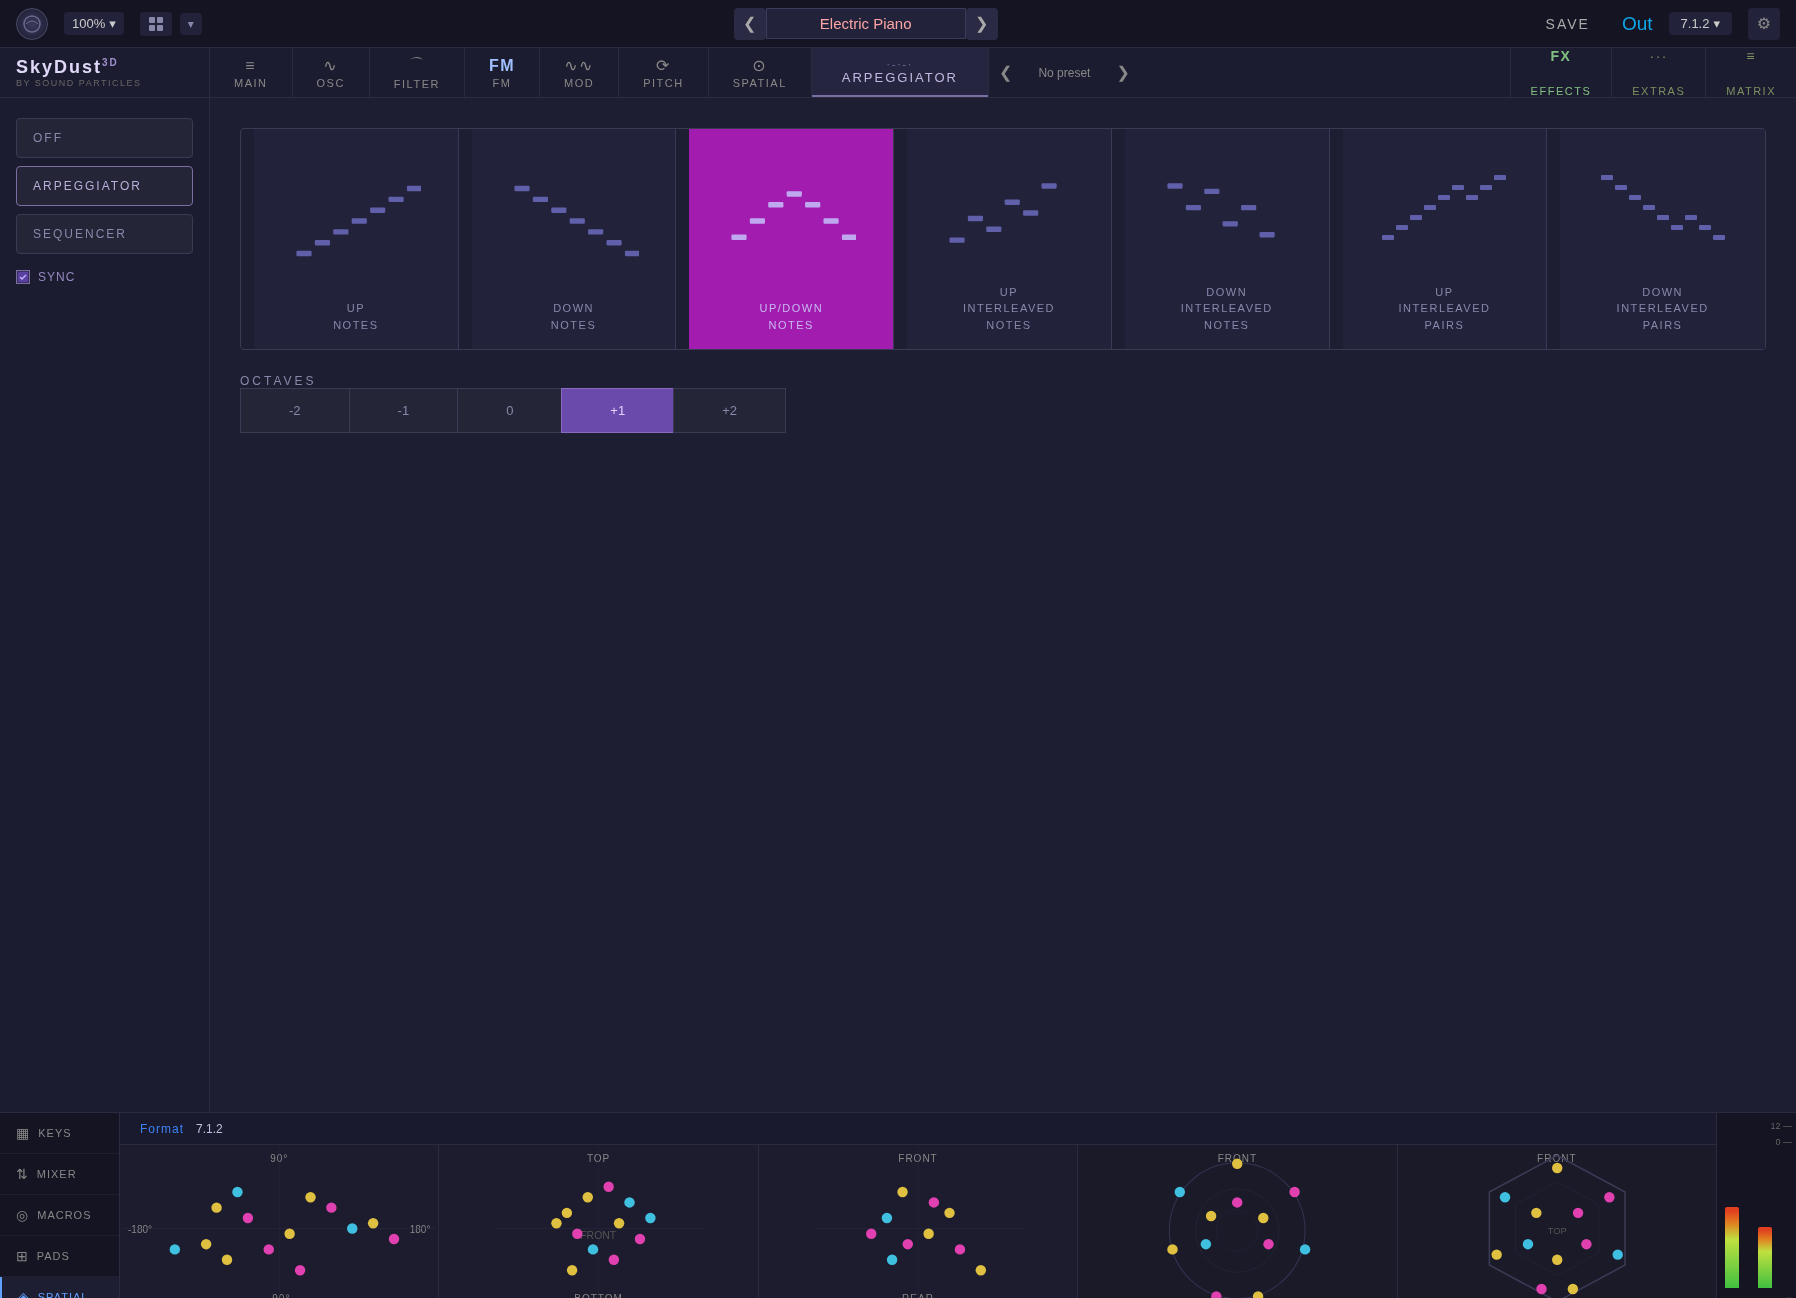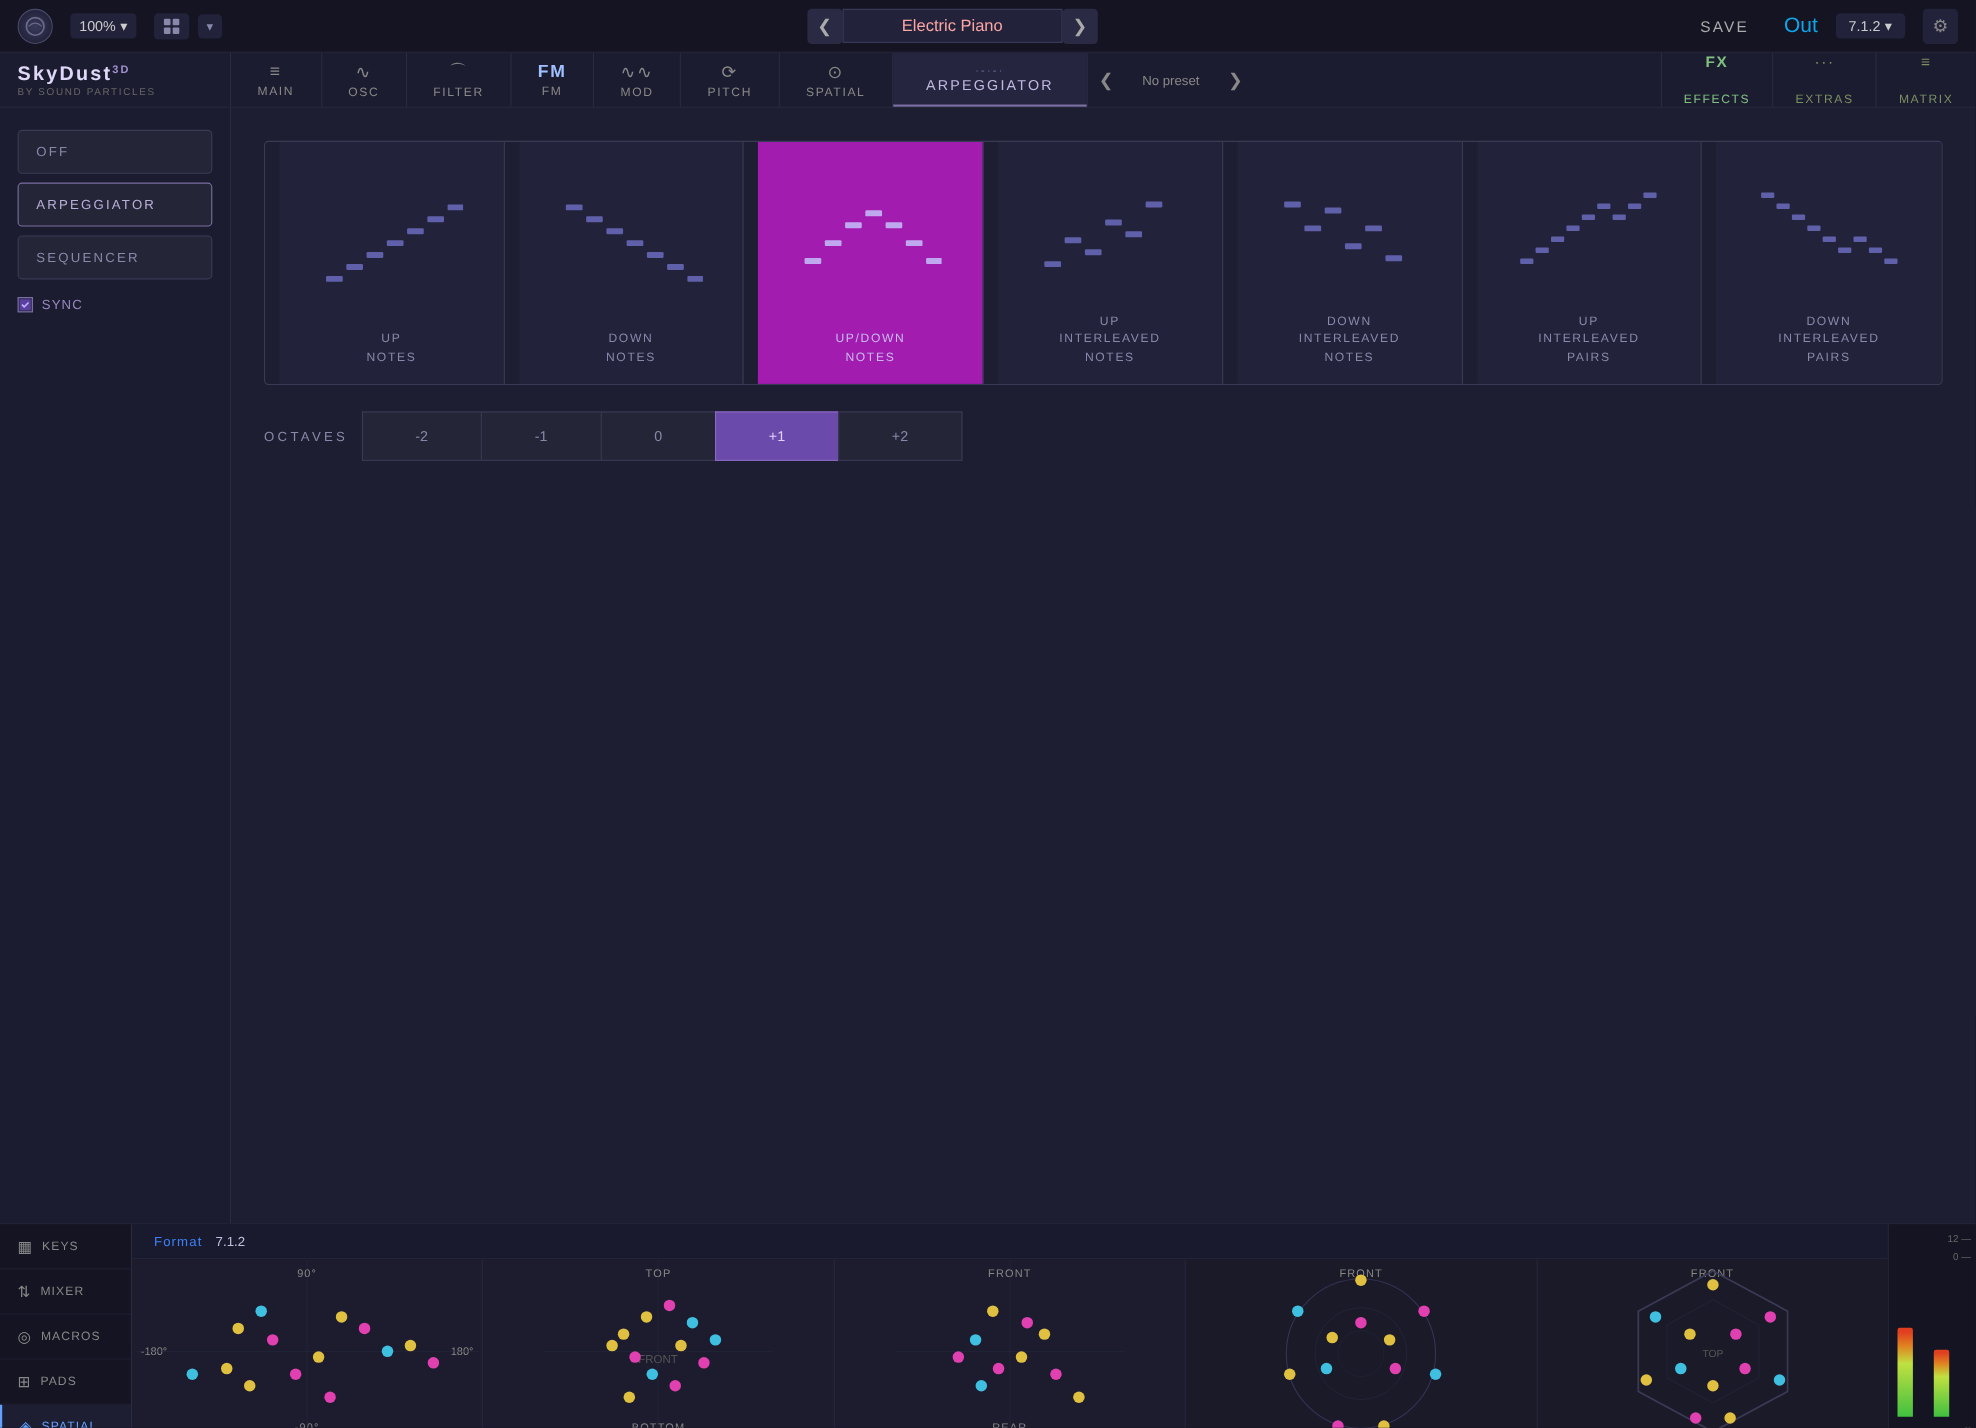--- a/index.html
+++ b/index.html
@@ -223,21 +223,21 @@
       font-size: 11px; letter-spacing: 1.5px; color: #8888aa;
       text-align: center; line-height: 1.5;
     }
     .pattern-cell.active .pattern-label { color: #c8b8f0; }
 
     
     .pattern-svg { width: 90%; max-width: 130px; }
 
     
     .octaves-section {
-      display: flex; flex-direction: row; align-items: center; gap: 12px;
+      display: flex; flex-direction: column; align-items: flex-start; 
     }
     .octaves-label {
       font-size: 12px; letter-spacing: 3px; color: #8888aa;
     }
     .octaves-buttons {
       display: flex; gap: 0;
     }
     .octave-btn {
       background: #252538; border: 1px solid #3a3a55;
       color: #8888aa; padding: 14px 48px; font-size: 13px;

